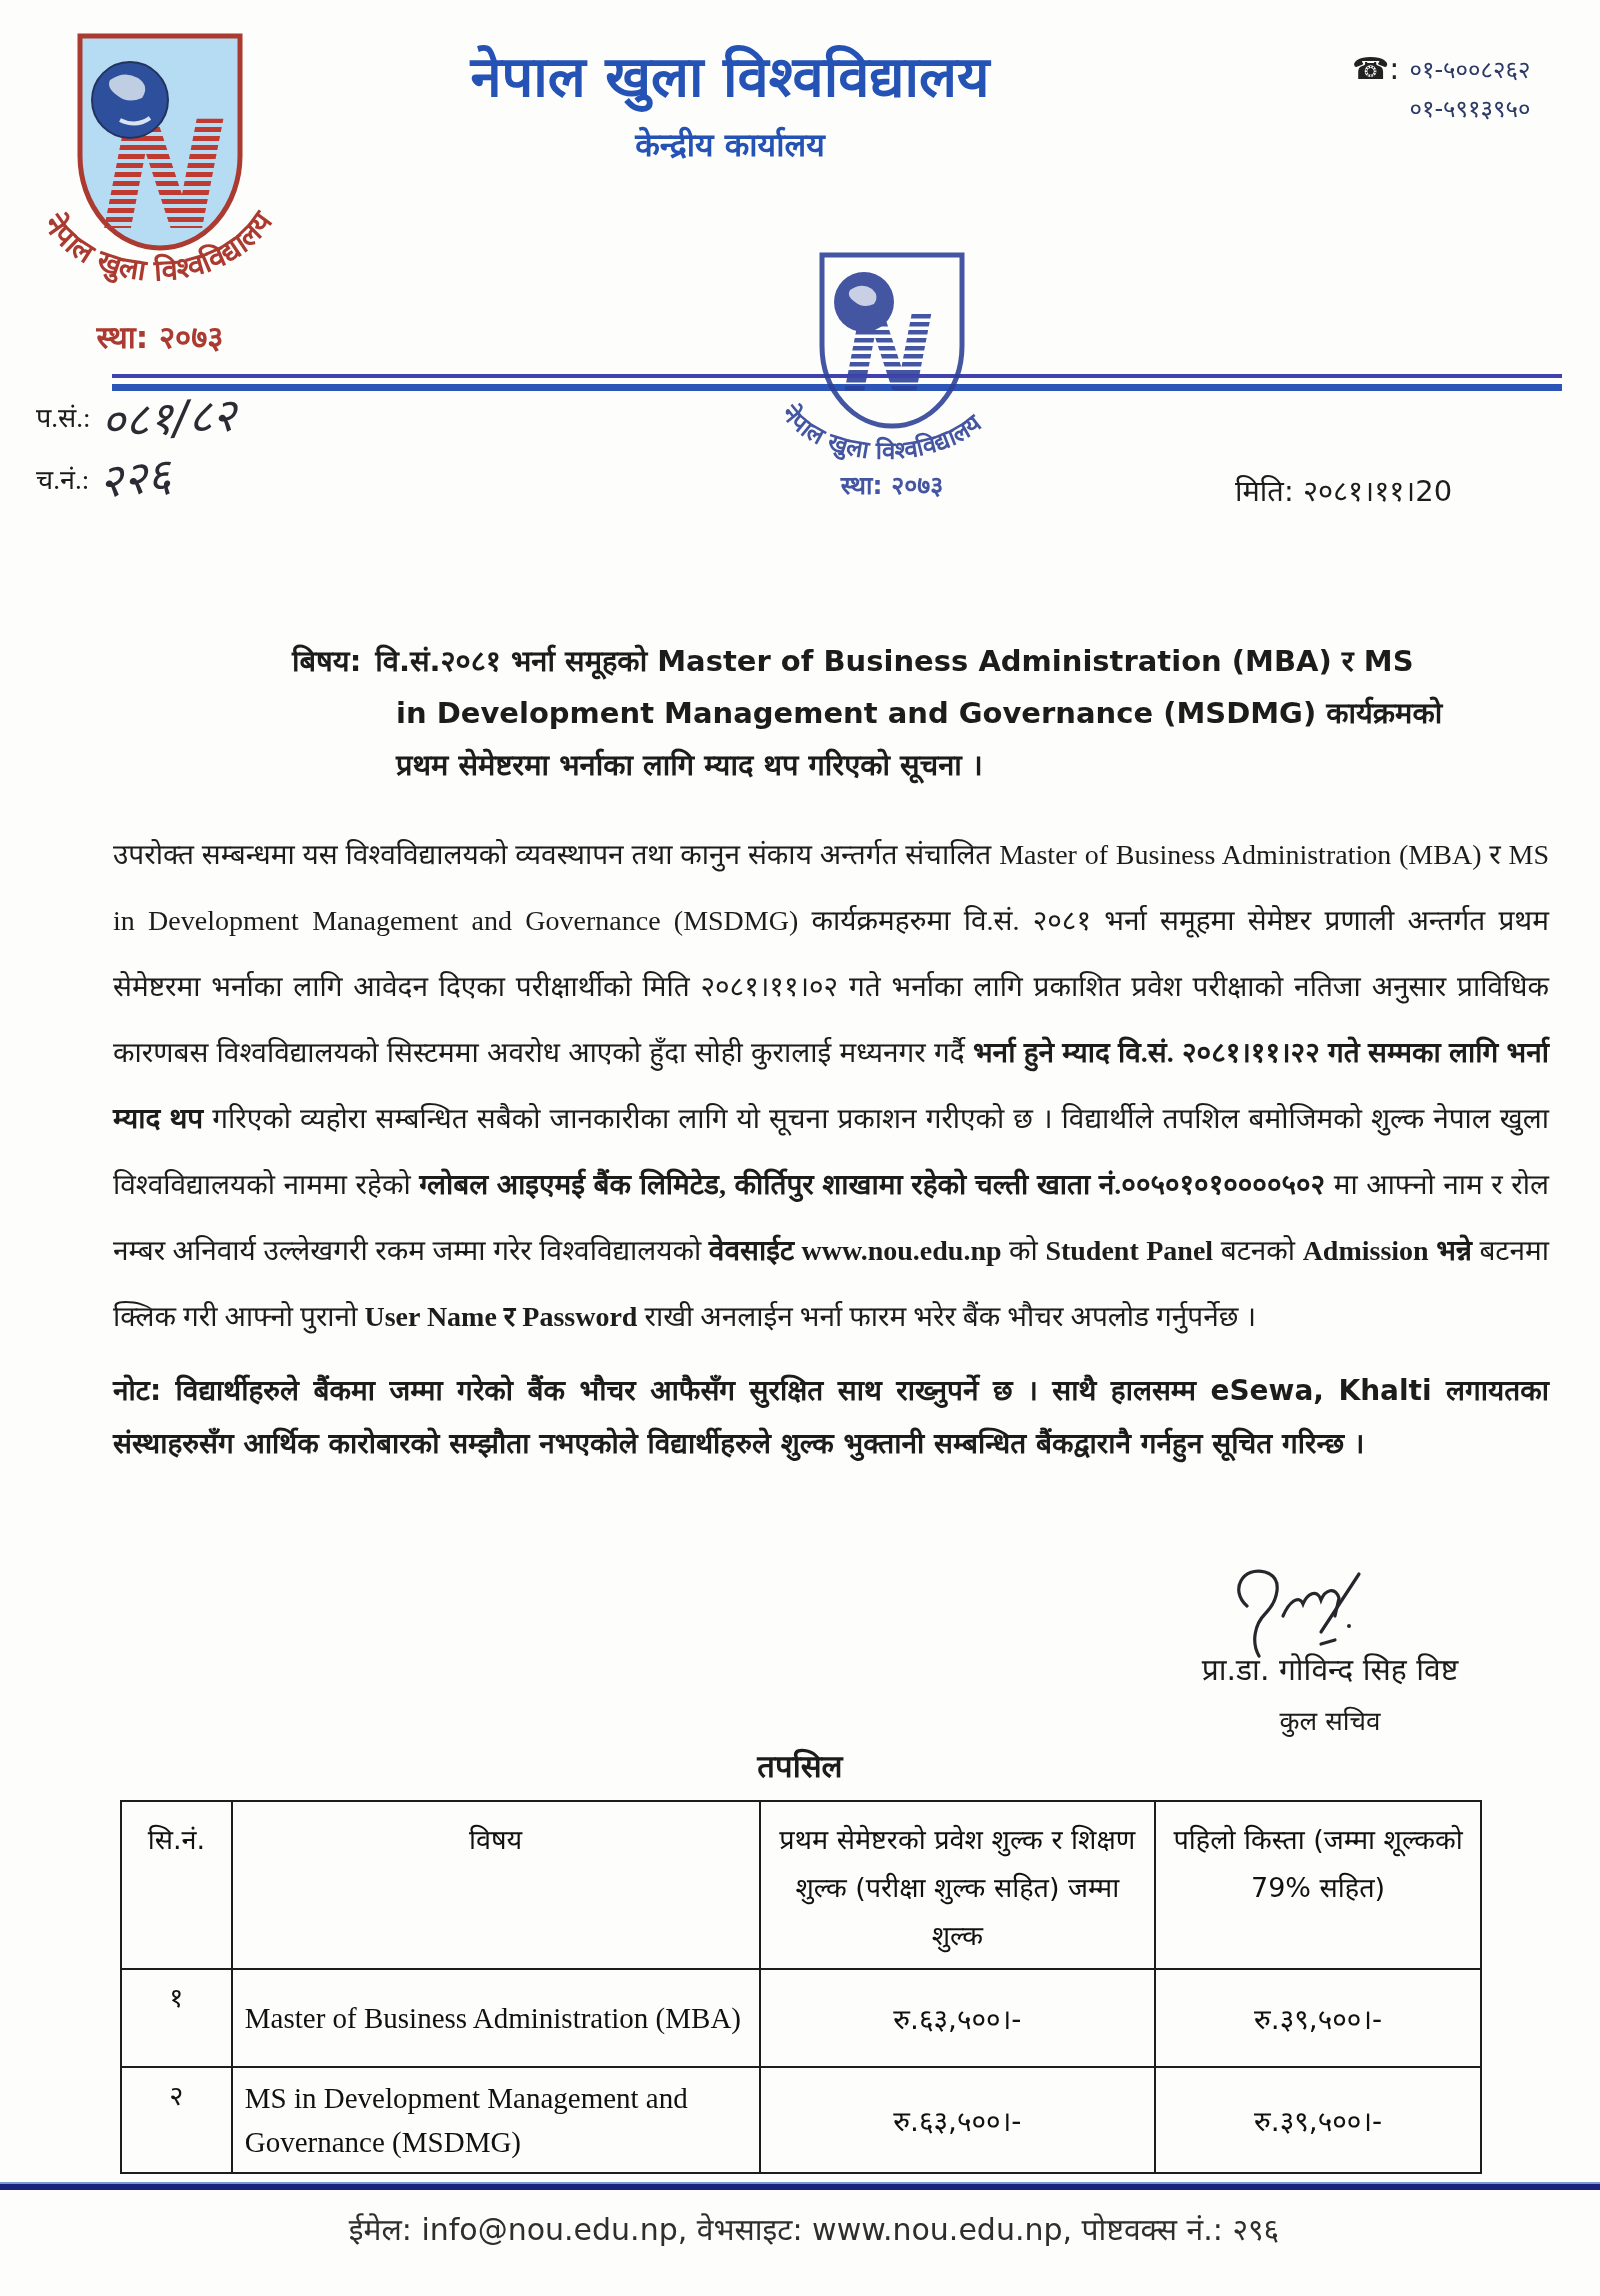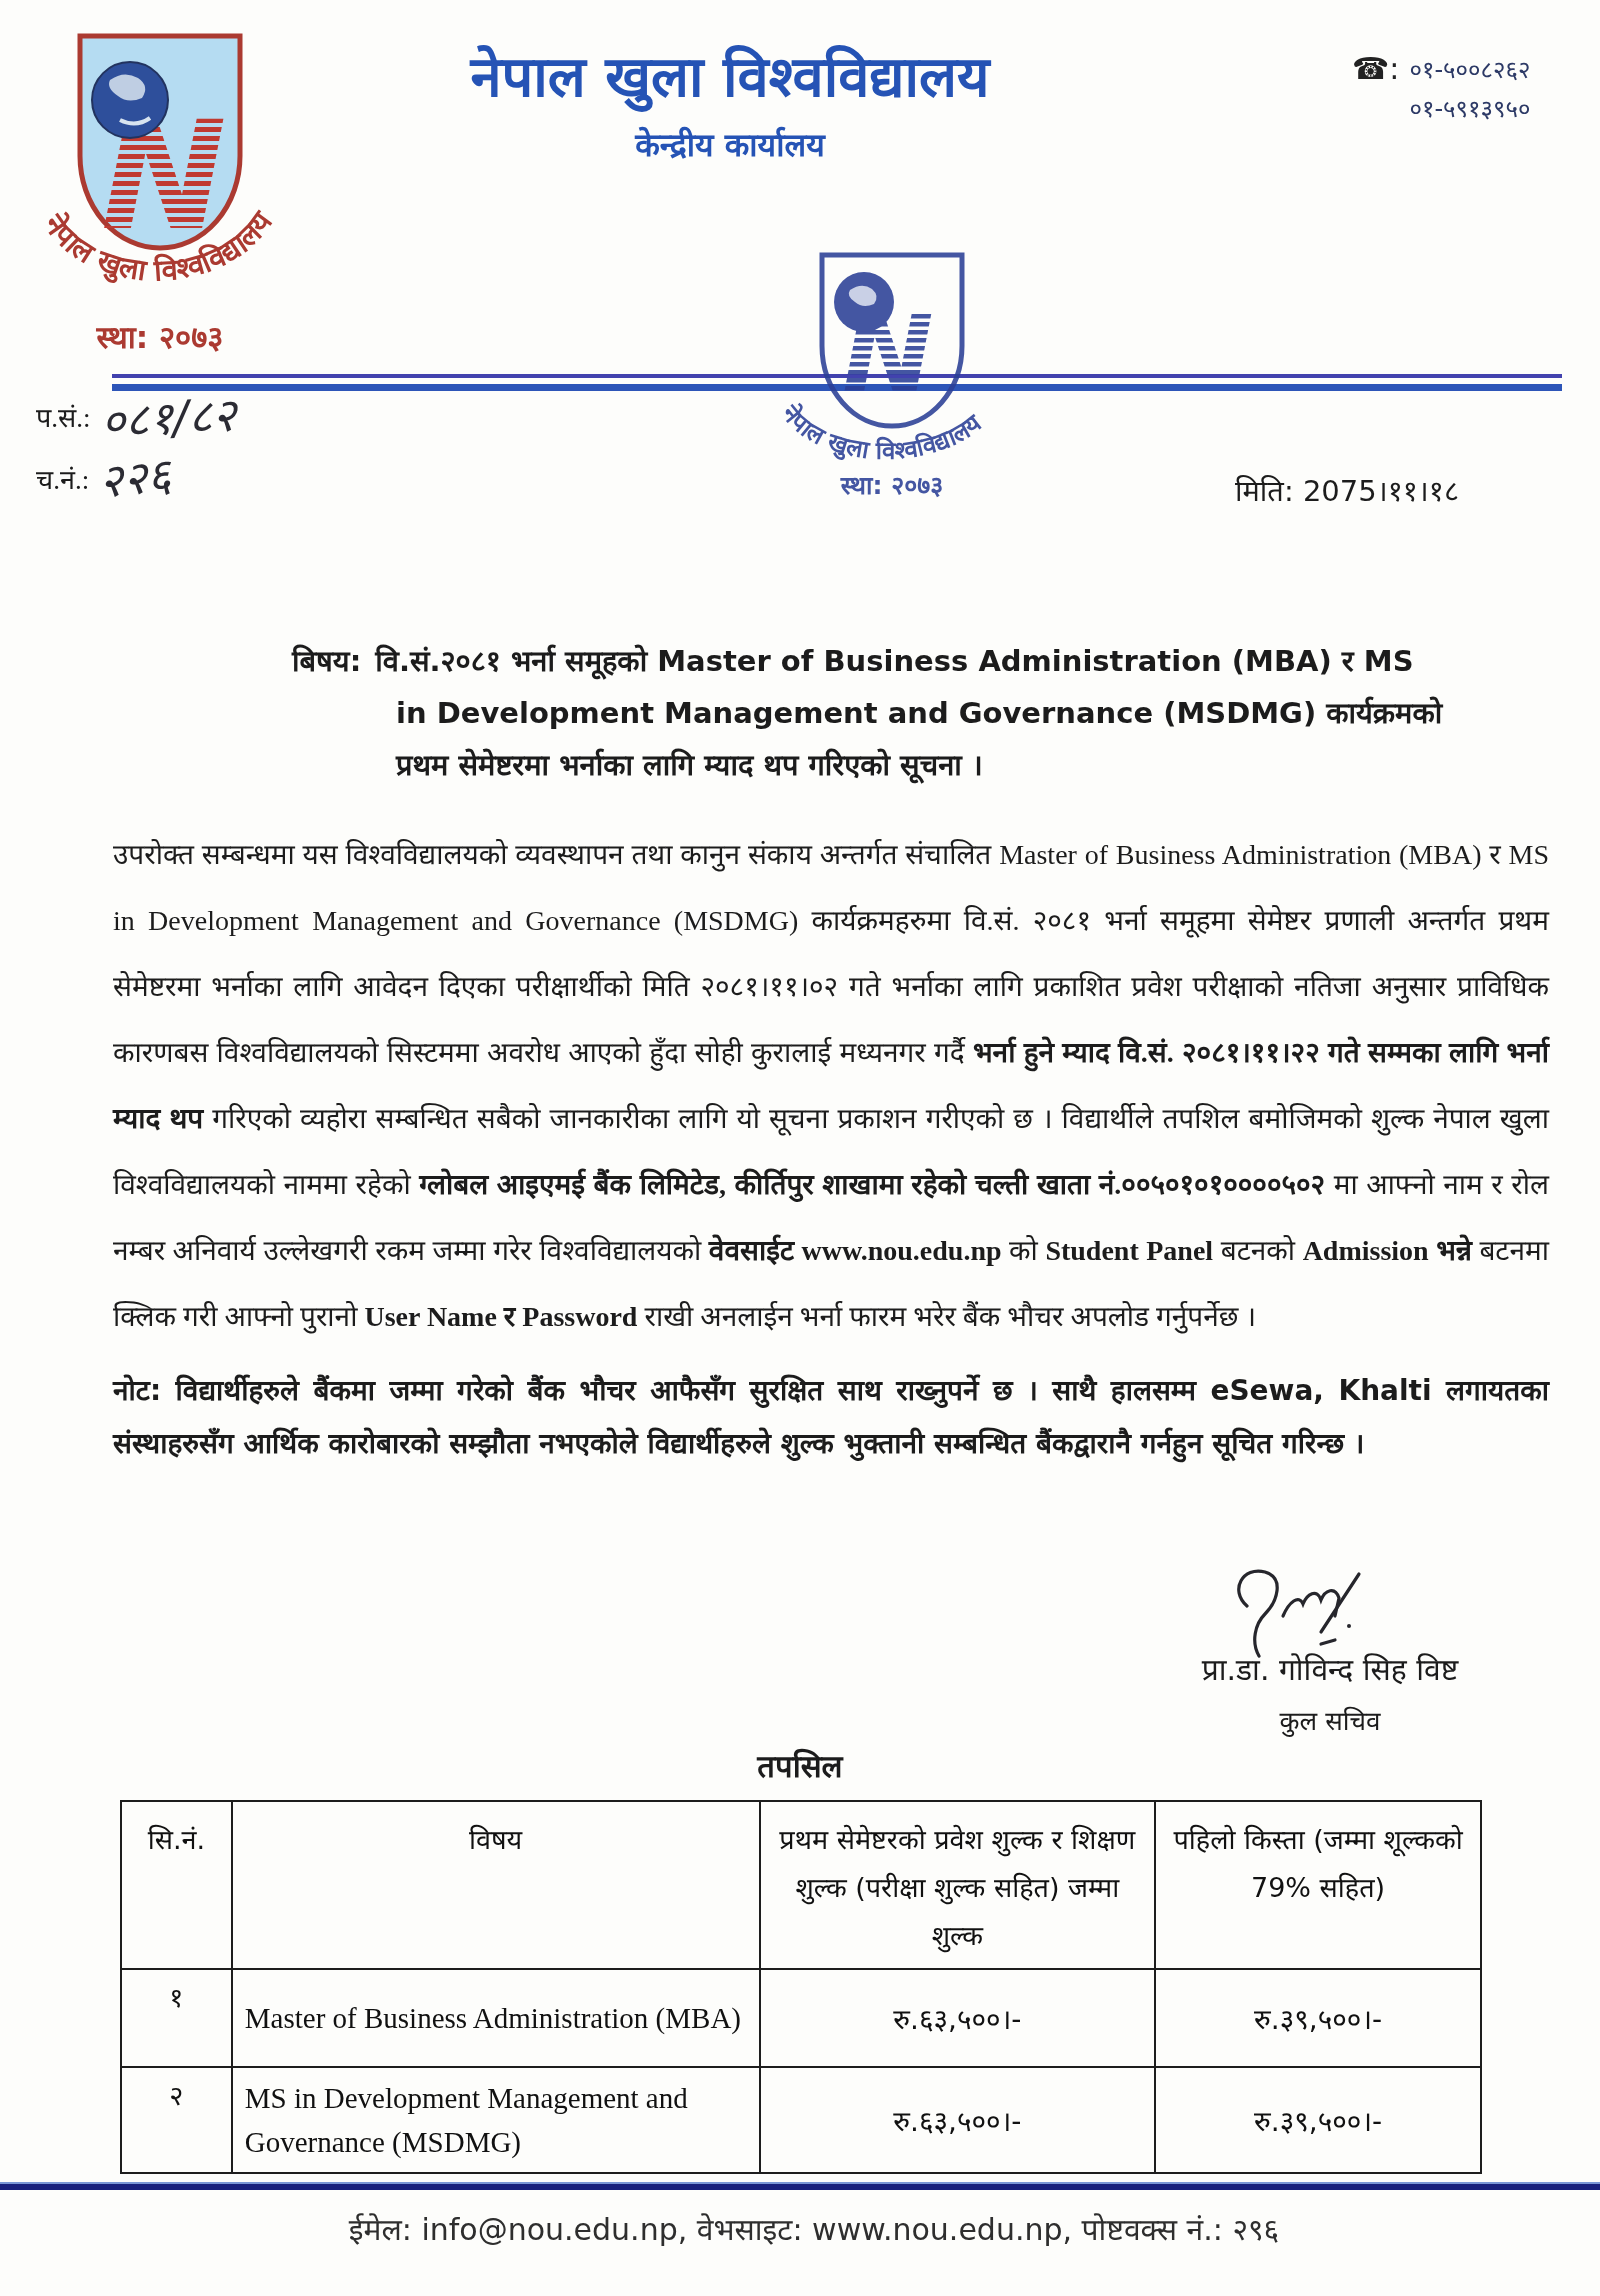--- a/index.html
+++ b/index.html
@@ -138,21 +138,21 @@
   </svg>
 
   <div class="abs ref-row">
     <span>प.सं.:</span>
     <span class="hand">०८१/८२</span>
   </div>
   <div class="abs serial-row">
     <span>च.नं.:</span>
     <span class="hand" style="transform:rotate(-6deg);">२२६</span>
   </div>
-  <div class="abs date-line">मिति: 2075।११।१८</div>
+  <div class="abs date-line">मिति: २०८१।११।20</div>
 
   <p class="abs subject">
     <span class="subj-label">बिषय:</span><span>वि.सं.२०८१ भर्ना समूहको Master of Business Administration (MBA) र MS in Development Management and Governance (MSDMG) कार्यक्रमको प्रथम सेमेष्टरमा भर्नाका लागि म्याद थप गरिएको सूचना ।</span>
   </p>
 
   <div class="abs body-text">
     <p class="para"><span>उपरोक्त सम्बन्धमा यस विश्वविद्यालयको व्यवस्थापन तथा कानुन संकाय अन्तर्गत संचालित Master of Business Administration (MBA) र MS in Development Management and Governance (MSDMG) कार्यक्रमहरुमा वि.सं. २०८१ भर्ना समूहमा सेमेष्टर प्रणाली अन्तर्गत प्रथम सेमेष्टरमा भर्नाका लागि आवेदन दिएका परीक्षार्थीको मिति २०८१।११।०२ गते भर्नाका लागि प्रकाशित प्रवेश परीक्षाको नतिजा अनुसार  प्राविधिक कारणबस विश्वविद्यालयको सिस्टममा अवरोध आएको हुँदा सोही कुरालाई मध्यनगर गर्दै </span><b>भर्ना हुने म्याद वि.सं. २०८१।११।२२ गते सम्मका लागि भर्ना म्याद थप </b><span>गरिएको व्यहोरा सम्बन्धित सबैको जानकारीका लागि यो सूचना प्रकाशन गरीएको छ । विद्यार्थीले तपशिल बमोजिमको शुल्क नेपाल खुला विश्वविद्यालयको नाममा रहेको </span><b>ग्लोबल आइएमई बैंक लिमिटेड, कीर्तिपुर शाखामा रहेको चल्ती खाता नं.००५०१०१००००५०२ </b><span>मा आफ्नो नाम र रोल नम्बर अनिवार्य उल्लेखगरी रकम जम्मा गरेर विश्वविद्यालयको </span><b>वेवसाईट www.nou.edu.np </b><span>को </span><b>Student Panel </b><span>बटनको </span><b>Admission भन्ने </b><span>बटनमा क्लिक गरी आफ्नो पुरानो </span><b>User Name र Password </b><span>राखी अनलाईन भर्ना फारम भरेर बैंक भौचर अपलोड गर्नुपर्नेछ ।</span></p>
     <p class="note"><b>नोट: विद्यार्थीहरुले बैंकमा जम्मा गरेको बैंक भौचर आफैसँग सुरक्षित साथ राख्नुपर्ने छ । साथै हालसम्म eSewa, Khalti लगायतका संस्थाहरुसँग आर्थिक कारोबारको सम्झौता नभएकोले विद्यार्थीहरुले शुल्क भुक्तानी सम्बन्धित बैंकद्वारानै गर्नहुन सूचित गरिन्छ ।</b></p>
   </div>
 

